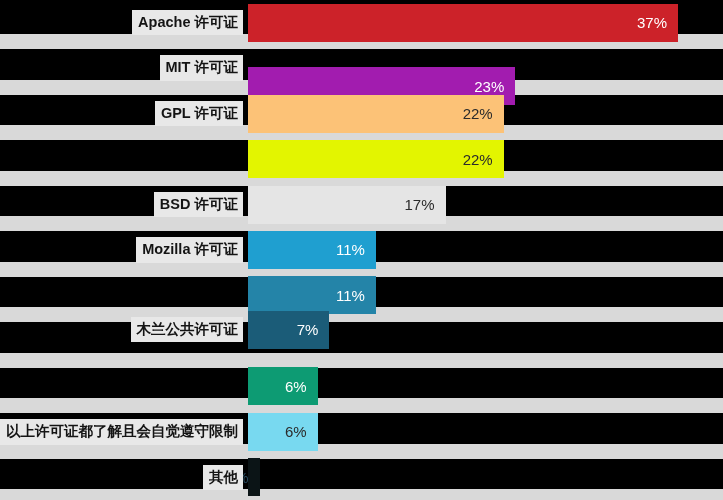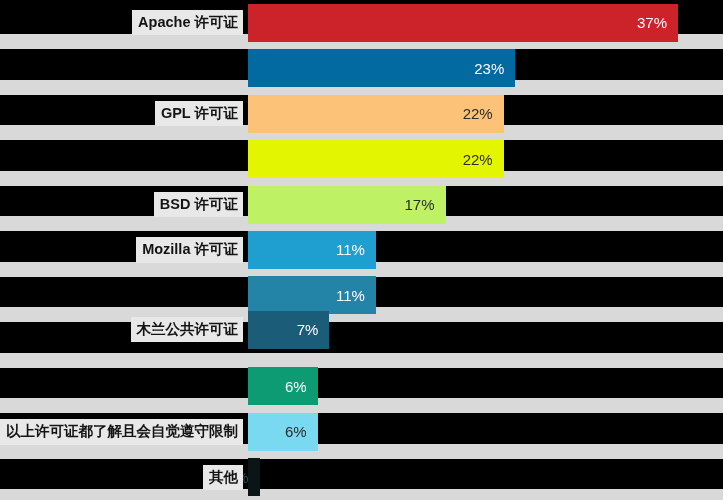--- a/index.html
+++ b/index.html
@@ -120,22 +120,25 @@
         <div class="cat-label-wrap">
           <span class="cat-label">Apache 许可证</span>
         </div>
         <div class="bar-track">
           <div class="bar" style="width: 430px; background: rgb(204, 34, 41);">
             <span class="bar-value val-light">37%</span>
           </div>
         </div>
       </div>
       <div class="row" style="top: 45.4545px;">
-        <div class="bar-track">
-          <div class="bar" style="width: 267.297px; background: #0369a1;">
+        <div class="cat-label-wrap">
+          <span class="cat-label">MIT 许可证</span>
+        </div>
+        <div class="bar-track">
+          <div class="bar" style="width: 267.297px; background: #a21caf; margin-top: 18px;">
             <span class="bar-value val-light">23%</span>
           </div>
         </div>
       </div>
       <div class="row" style="top: 90.9091px; padding-left: 48px;">
         <div class="cat-label-wrap">
           <span class="cat-label">GPL 许可证</span>
         </div>
         <div class="bar-track">
           <div class="bar" style="width: 255.676px; background: rgb(252, 194, 119);">
@@ -148,21 +151,21 @@
           <div class="bar" style="width: 255.676px; background: rgb(227, 245, 0);">
             <span class="bar-value val-dark">22%</span>
           </div>
         </div>
       </div>
       <div class="row" style="top: 181.818px;">
         <div class="cat-label-wrap">
           <span class="cat-label">BSD 许可证</span>
         </div>
         <div class="bar-track">
-          <div class="bar" style="width: 197.568px; background: #bef264;">
+          <div class="bar" style="width: 197.568px; background: #e5e5e5;">
             <span class="bar-value val-dark">17%</span>
           </div>
         </div>
       </div>
       <div class="row" style="top: 227.273px;">
         <div class="cat-label-wrap">
           <span class="cat-label">Mozilla 许可证</span>
         </div>
         <div class="bar-track">
           <div class="bar" style="width: 127.838px; background: rgb(31, 159, 208);">

